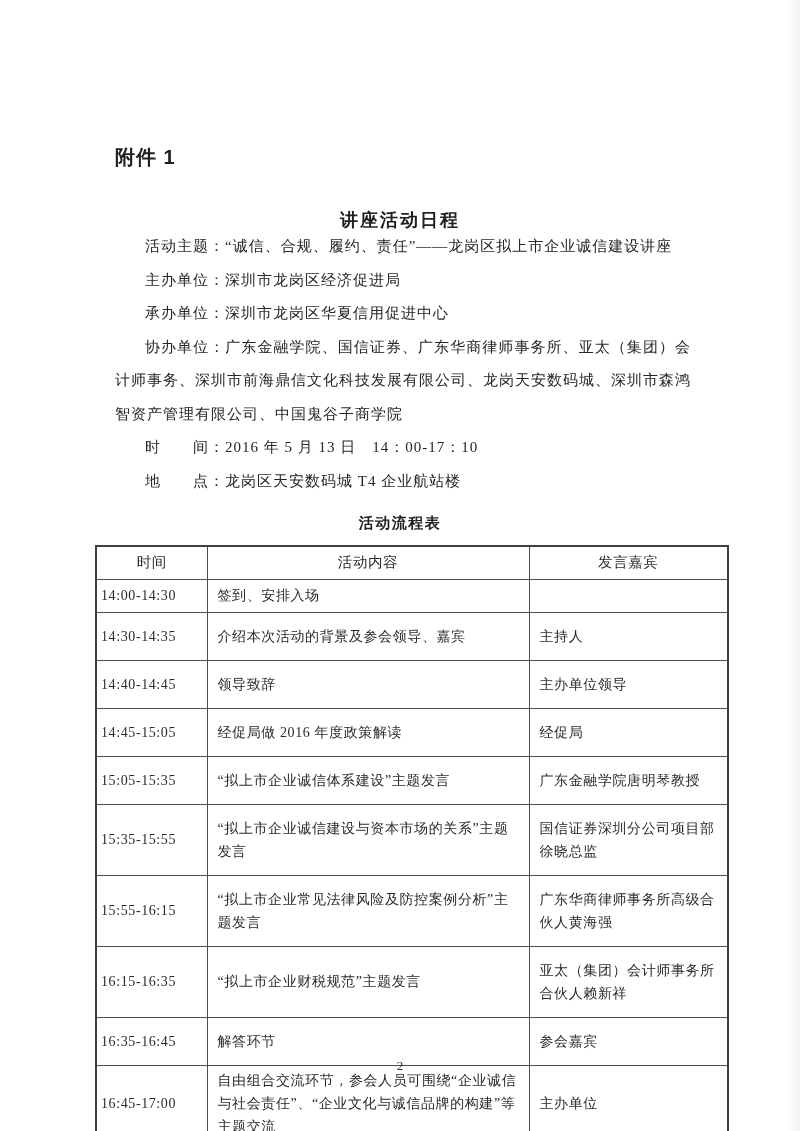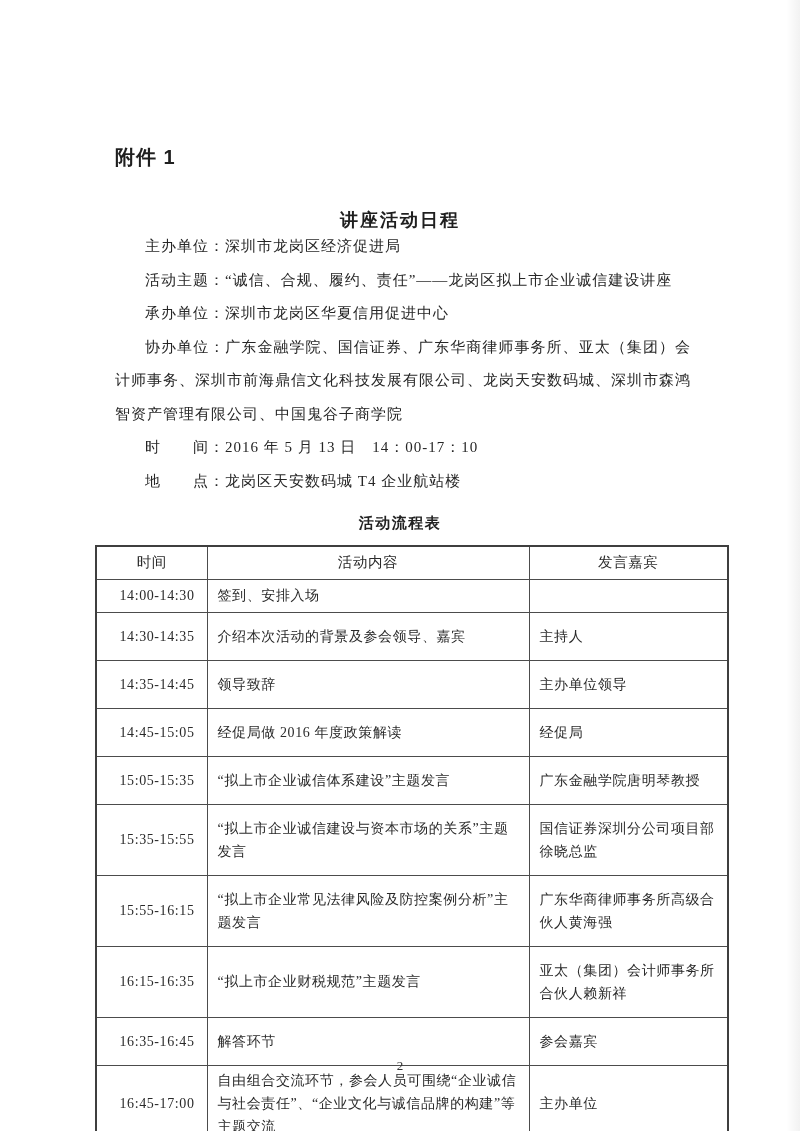--- a/index.html
+++ b/index.html
@@ -52,21 +52,21 @@
   }
   table.schedule th, table.schedule td{
     border:1px solid #4c4c4c;
     vertical-align:middle;
     font-weight:normal;
     letter-spacing:0.6px;
     line-height:23px;
   }
   table.schedule{border:2px solid #3f3f3f;}
   th.hdr{font-size:14.5px;text-align:center;letter-spacing:1px;}
-  td.time{ text-align:right; padding:0 12px; letter-spacing:0.4px;}
+  td.time{ text-align:left; padding:0 4px; letter-spacing:0.4px;}
   td.content{ padding:2px 10px; text-align:left;}
   td.speaker{ padding:12px 10px; text-align:left;}
   tr.rh33{height:33px;}
   tr.rh54{height:54px;}
   tr.rh77{height:77px;}
   .page-number{
     position:absolute;left:0;right:0;top:1058px;
     text-align:center;font-size:13px;color:#333;
   }
 </style>
@@ -75,22 +75,22 @@
 
 <div class="page">
 
   <div class="scan-shadow"></div>
 
   <div class="attachment">附件 1</div>
 
   <h1 class="doc-title">讲座活动日程</h1>
 
   <div class="meta">
+    <p><span class="label">活动主题：</span><span>“诚信、合规、履约、责任”——龙岗区拟上市企业诚信建设讲座</span></p>
     <p><span class="label">主办单位：</span><span>深圳市龙岗区经济促进局</span></p>
-    <p><span class="label">活动主题：</span><span>“诚信、合规、履约、责任”——龙岗区拟上市企业诚信建设讲座</span></p>
     <p><span class="label">承办单位：</span><span>深圳市龙岗区华夏信用促进中心</span></p>
     <p><span class="label">协办单位：</span><span>广东金融学院、国信证券、广东华商律师事务所、亚太（集团）会计师事务、深圳市前海鼎信文化科技发展有限公司、龙岗天安数码城、深圳市森鸿智资产管理有限公司、中国鬼谷子商学院</span></p>
     <p><span class="label">时　　间：</span><span>2016 年 5 月 13 日　14：00-17：10</span></p>
     <p><span class="label">地　　点：</span><span>龙岗区天安数码城 T4 企业航站楼</span></p>
   </div>
 
   <h2 class="table-title">活动流程表</h2>
 
   <table class="schedule">
     <colgroup>
@@ -108,21 +108,21 @@
         <td class="time">14:00-14:30</td>
         <td class="content">签到、安排入场</td>
         <td class="speaker"></td>
       </tr>
       <tr class="rh33">
         <td class="time">14:30-14:35</td>
         <td class="content">介绍本次活动的背景及参会领导、嘉宾</td>
         <td class="speaker">主持人</td>
       </tr>
       <tr class="rh33">
-        <td class="time">14:35-14:45</td>
+        <td class="time">14:40-14:45</td>
         <td class="content">领导致辞</td>
         <td class="speaker">主办单位领导</td>
       </tr>
       <tr class="rh33">
         <td class="time">14:45-15:05</td>
         <td class="content">经促局做 2016 年度政策解读</td>
         <td class="speaker">经促局</td>
       </tr>
       <tr class="rh33">
         <td class="time">15:05-15:35</td>

